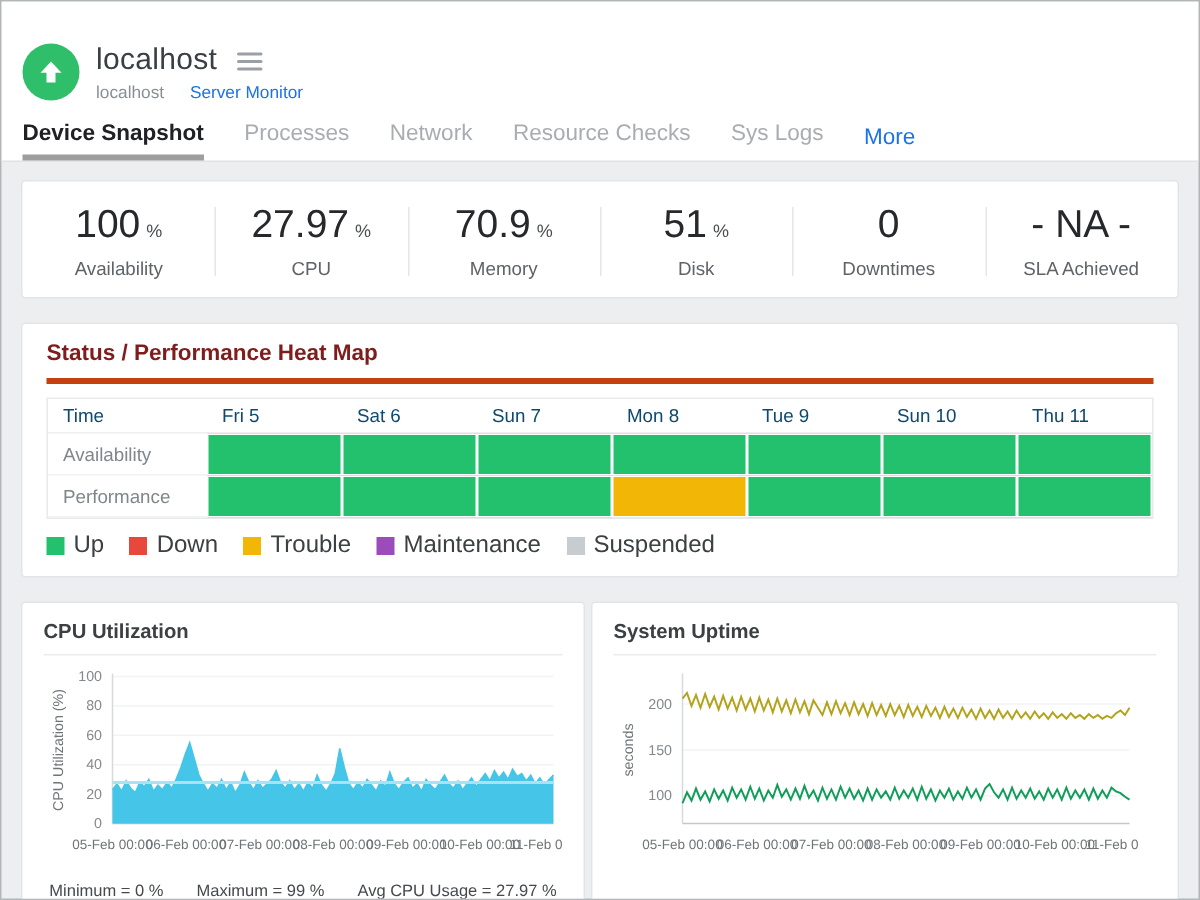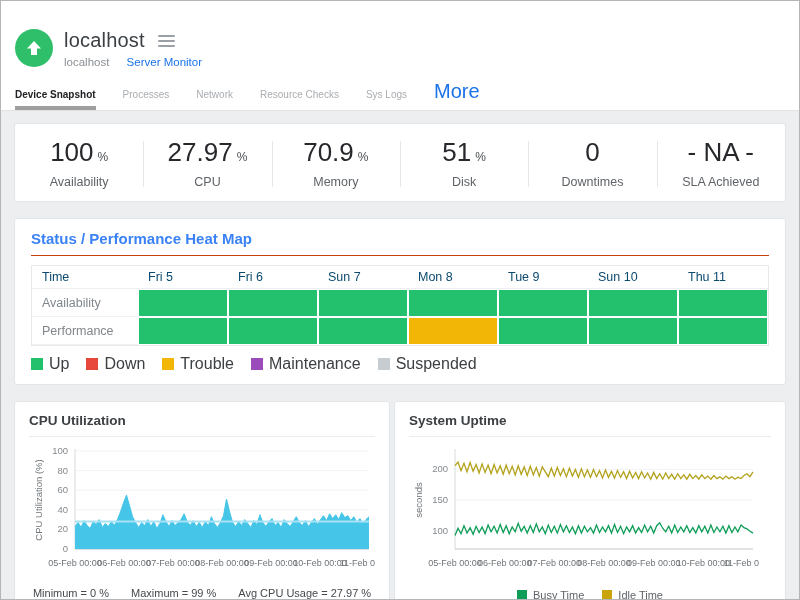--- a/index.html
+++ b/index.html
@@ -22,37 +22,37 @@
   .title-block { margin-left:11px; }
   .title-line { display:flex; align-items:center; }
   .device-title { font-size:20px; font-weight:400; color:#3a3f44; letter-spacing:.2px; }
   .hamburger { margin-left:13px; cursor:pointer; display:inline-block; }
   .hamburger span { display:block; width:17px; height:2px; background:#9aa0a6; margin:3px 0; border-radius:1px; }
   .breadcrumb { margin-top:4px; font-size:11.5px; }
   .crumb-host { color:#8a8f94; }
   .crumb-link { color:#1a73e8; margin-left:14px; font-weight:500; cursor:pointer; }
   
   .tabs { background:#fff; display:flex; align-items:flex-end; gap:27px; padding:12px 0 0 14px; border-bottom:1px solid #e2e2e2; }
-  .tab { font-size:10px; color:#a9adb1; padding-bottom:10px; cursor:pointer; white-space:nowrap; }
+  .tab { font-size:15px; color:#a9adb1; padding-bottom:10px; cursor:pointer; white-space:nowrap; }
   .tab.active { color:#202124; font-weight:700; padding-bottom:6px; border-bottom:4px solid #9e9e9e; }
-  .tab.more { color:#1a73e8; font-size:20px; padding-bottom:7px; }
+  .tab.more { color:#1a73e8; font-size:15px; padding-bottom:7px; }
   
   .content { padding:12px 13px; }
   .panel { background:#fff; border:1px solid #e2e5e8; border-radius:3px; }
   
   .stats-panel { display:flex; padding:13px 0 12px 0; margin-bottom:16px; }
   .stat { flex:1; text-align:center; position:relative; }
   .stat + .stat::before { content:""; position:absolute; left:0; top:4px; height:46px; width:1px; background:#e4e6e9; }
   .stat-value-row { display:flex; align-items:baseline; justify-content:center; }
   .stat-value { font-size:26px; font-weight:400; color:#26282b; }
   .stat-unit { font-size:12px; color:#4a4e52; margin-left:4px; }
   .stat-label { margin-top:7px; font-size:12.5px; color:#5f6368; }
   
   .heat-panel { padding:11px 16px 11px 16px; margin-bottom:16px; }
-  .panel-title { font-size:15px; font-weight:600; color:#3b82f6; padding-bottom:8px; border-bottom:1px solid #c2410c; }
+  .panel-title { font-size:15px; font-weight:600; color:#7f1d1d; padding-bottom:8px; border-bottom:4px solid #c2410c; }
   .heat-table { margin-top:9px; display:grid; grid-template-columns:106px repeat(7,1fr); border:1px solid #e7e9eb; }
   .hm-h { height:23px; display:flex; align-items:center; padding-left:10px; font-size:12.5px; color:#0c4a6e; border-bottom:1px solid #efefef; }
   .hm-label { height:28px; display:flex; align-items:center; padding-left:10px; font-size:12.5px; color:#80868b; border-bottom:1px solid #f2f2f2; }
   .hm-cell { height:28px; border:1px solid #fff; cursor:pointer; }
   .heat-legend { display:flex; gap:17px; margin-top:9px; align-items:center; }
   .hl-item { display:flex; align-items:center; font-size:16px; color:#3c4043; }
   .hl-swatch { width:12px; height:12px; margin-right:6px; display:inline-block; }
   
   .charts-row { display:flex; gap:4px; }
   .chart-panel { padding:11px 14px; }
@@ -145,21 +145,21 @@
         </div>
         <div class="stat-label">SLA Achieved</div>
       </div>
     </div>
 
   <div class="panel heat-panel">
     <div class="panel-title">Status / Performance Heat Map</div>
     <div class="heat-table" id="heat-table">
         <div class="hm-h">Time</div>
         <div class="hm-h">Fri 5</div>
-        <div class="hm-h">Fri 6</div>
+        <div class="hm-h">Sat 6</div>
         <div class="hm-h">Sun 7</div>
         <div class="hm-h">Mon 8</div>
         <div class="hm-h">Tue 9</div>
         <div class="hm-h">Sun 10</div>
         <div class="hm-h">Thu 11</div>
         <div class="hm-label">Availability</div>
         <div class="hm-cell" style="background: rgb(35, 193, 109);"></div>
         <div class="hm-cell" style="background: rgb(35, 193, 109);"></div>
         <div class="hm-cell" style="background: rgb(35, 193, 109);"></div>
         <div class="hm-cell" style="background: rgb(35, 193, 109);"></div>
@@ -239,20 +239,16 @@
             <text x="46" y="123" text-anchor="middle" font-size="9" fill="#6f7478">05-Feb 00:00</text>
             <text x="95.66666666666666" y="123" text-anchor="middle" font-size="9" fill="#6f7478">06-Feb 00:00</text>
             <text x="145.33333333333331" y="123" text-anchor="middle" font-size="9" fill="#6f7478">07-Feb 00:00</text>
             <text x="195" y="123" text-anchor="middle" font-size="9" fill="#6f7478">08-Feb 00:00</text>
             <text x="244.66666666666666" y="123" text-anchor="middle" font-size="9" fill="#6f7478">09-Feb 00:00</text>
             <text x="294.33333333333337" y="123" text-anchor="middle" font-size="9" fill="#6f7478">10-Feb 00:00</text>
             <text x="350" y="123" text-anchor="end" font-size="9" fill="#6f7478">11-Feb 0</text>
             <text transform="rotate(-90 10 57)" x="10" y="60" text-anchor="middle" font-size="9.5" fill="#6f7478">seconds</text>
           </svg>
       </div>
-      <div class="uptime-legend" id="uptime-legend">
-          <span class="ul-item"><span class="ul-swatch" style="background:#0f9d58"></span>Busy Time</span>
-          <span class="ul-item"><span class="ul-swatch" style="background:#c9a50b"></span>Idle Time</span>
-        </div>
     </div>
   </div>
 
 </div>
 
 </body></html>

